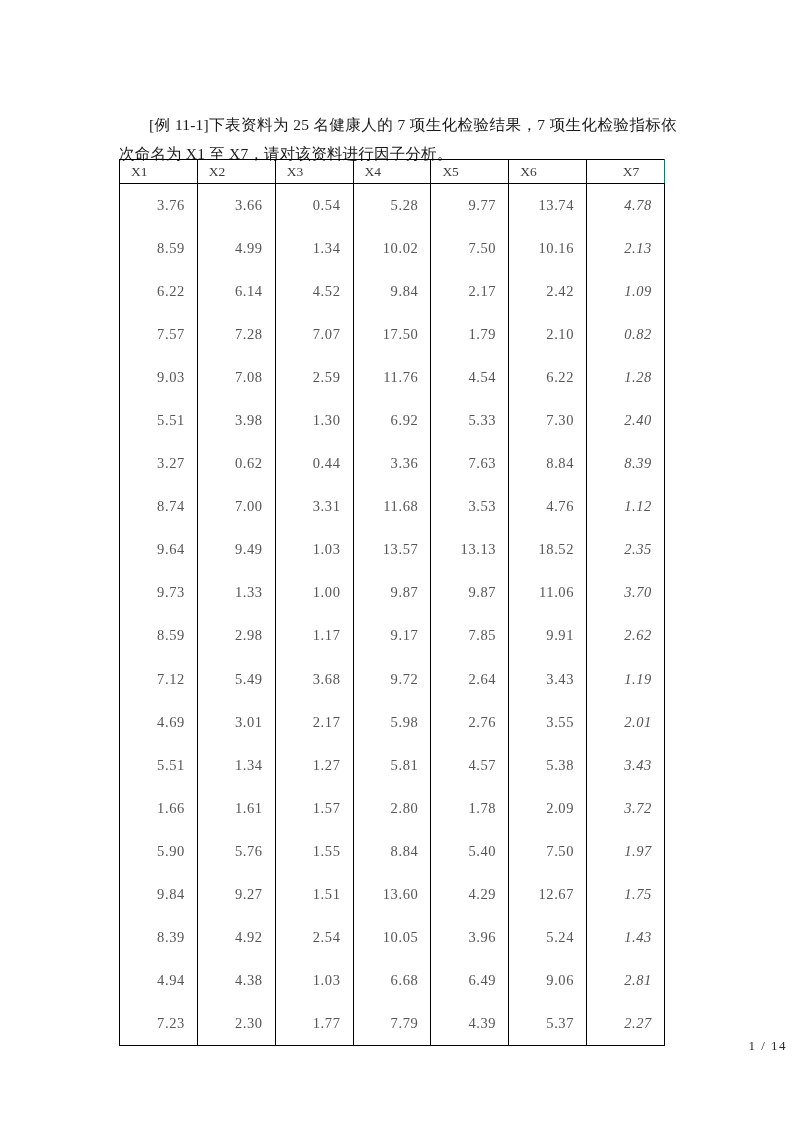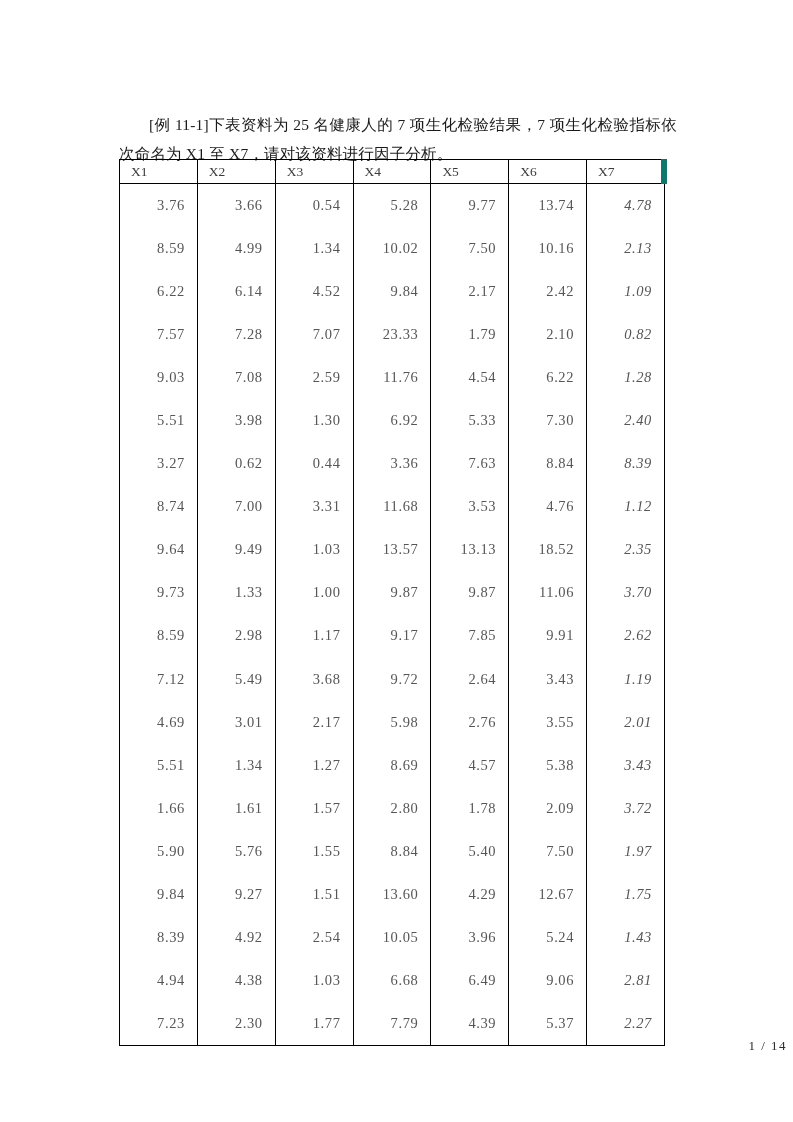--- a/index.html
+++ b/index.html
@@ -56,21 +56,21 @@
     text-align: left;
     vertical-align: middle;
     font-weight: normal;
     font-size: 13.5px;
     color: #3a3a3a;
     border-left: 1px solid #000;
     border-top: 1px solid #000;
     border-bottom: 1px solid #000;
     box-sizing: border-box;
   }
-  .data-table th:last-child { border-right: 6px solid #0f766e; }
+  .data-table th:last-child { border-right: 1px solid #0f766e; text-align: center; }
 
   .data-table td {
     height: 43.1px;
     padding: 0 12px 0 0;
     text-align: right;
     vertical-align: middle;
     font-size: 14.5px;
     color: #565656;
     border-left: 1px solid #000;
     box-sizing: border-box;
@@ -149,21 +149,21 @@
           <td>4.52</td>
           <td>9.84</td>
           <td>2.17</td>
           <td>2.42</td>
           <td>1.09</td>
         </tr>
         <tr>
           <td>7.57</td>
           <td>7.28</td>
           <td>7.07</td>
-          <td>23.33</td>
+          <td>17.50</td>
           <td>1.79</td>
           <td>2.10</td>
           <td>0.82</td>
         </tr>
         <tr>
           <td>9.03</td>
           <td>7.08</td>
           <td>2.59</td>
           <td>11.76</td>
           <td>4.54</td>
@@ -239,21 +239,21 @@
           <td>2.17</td>
           <td>5.98</td>
           <td>2.76</td>
           <td>3.55</td>
           <td>2.01</td>
         </tr>
         <tr>
           <td>5.51</td>
           <td>1.34</td>
           <td>1.27</td>
-          <td>8.69</td>
+          <td>5.81</td>
           <td>4.57</td>
           <td>5.38</td>
           <td>3.43</td>
         </tr>
         <tr>
           <td>1.66</td>
           <td>1.61</td>
           <td>1.57</td>
           <td>2.80</td>
           <td>1.78</td>

